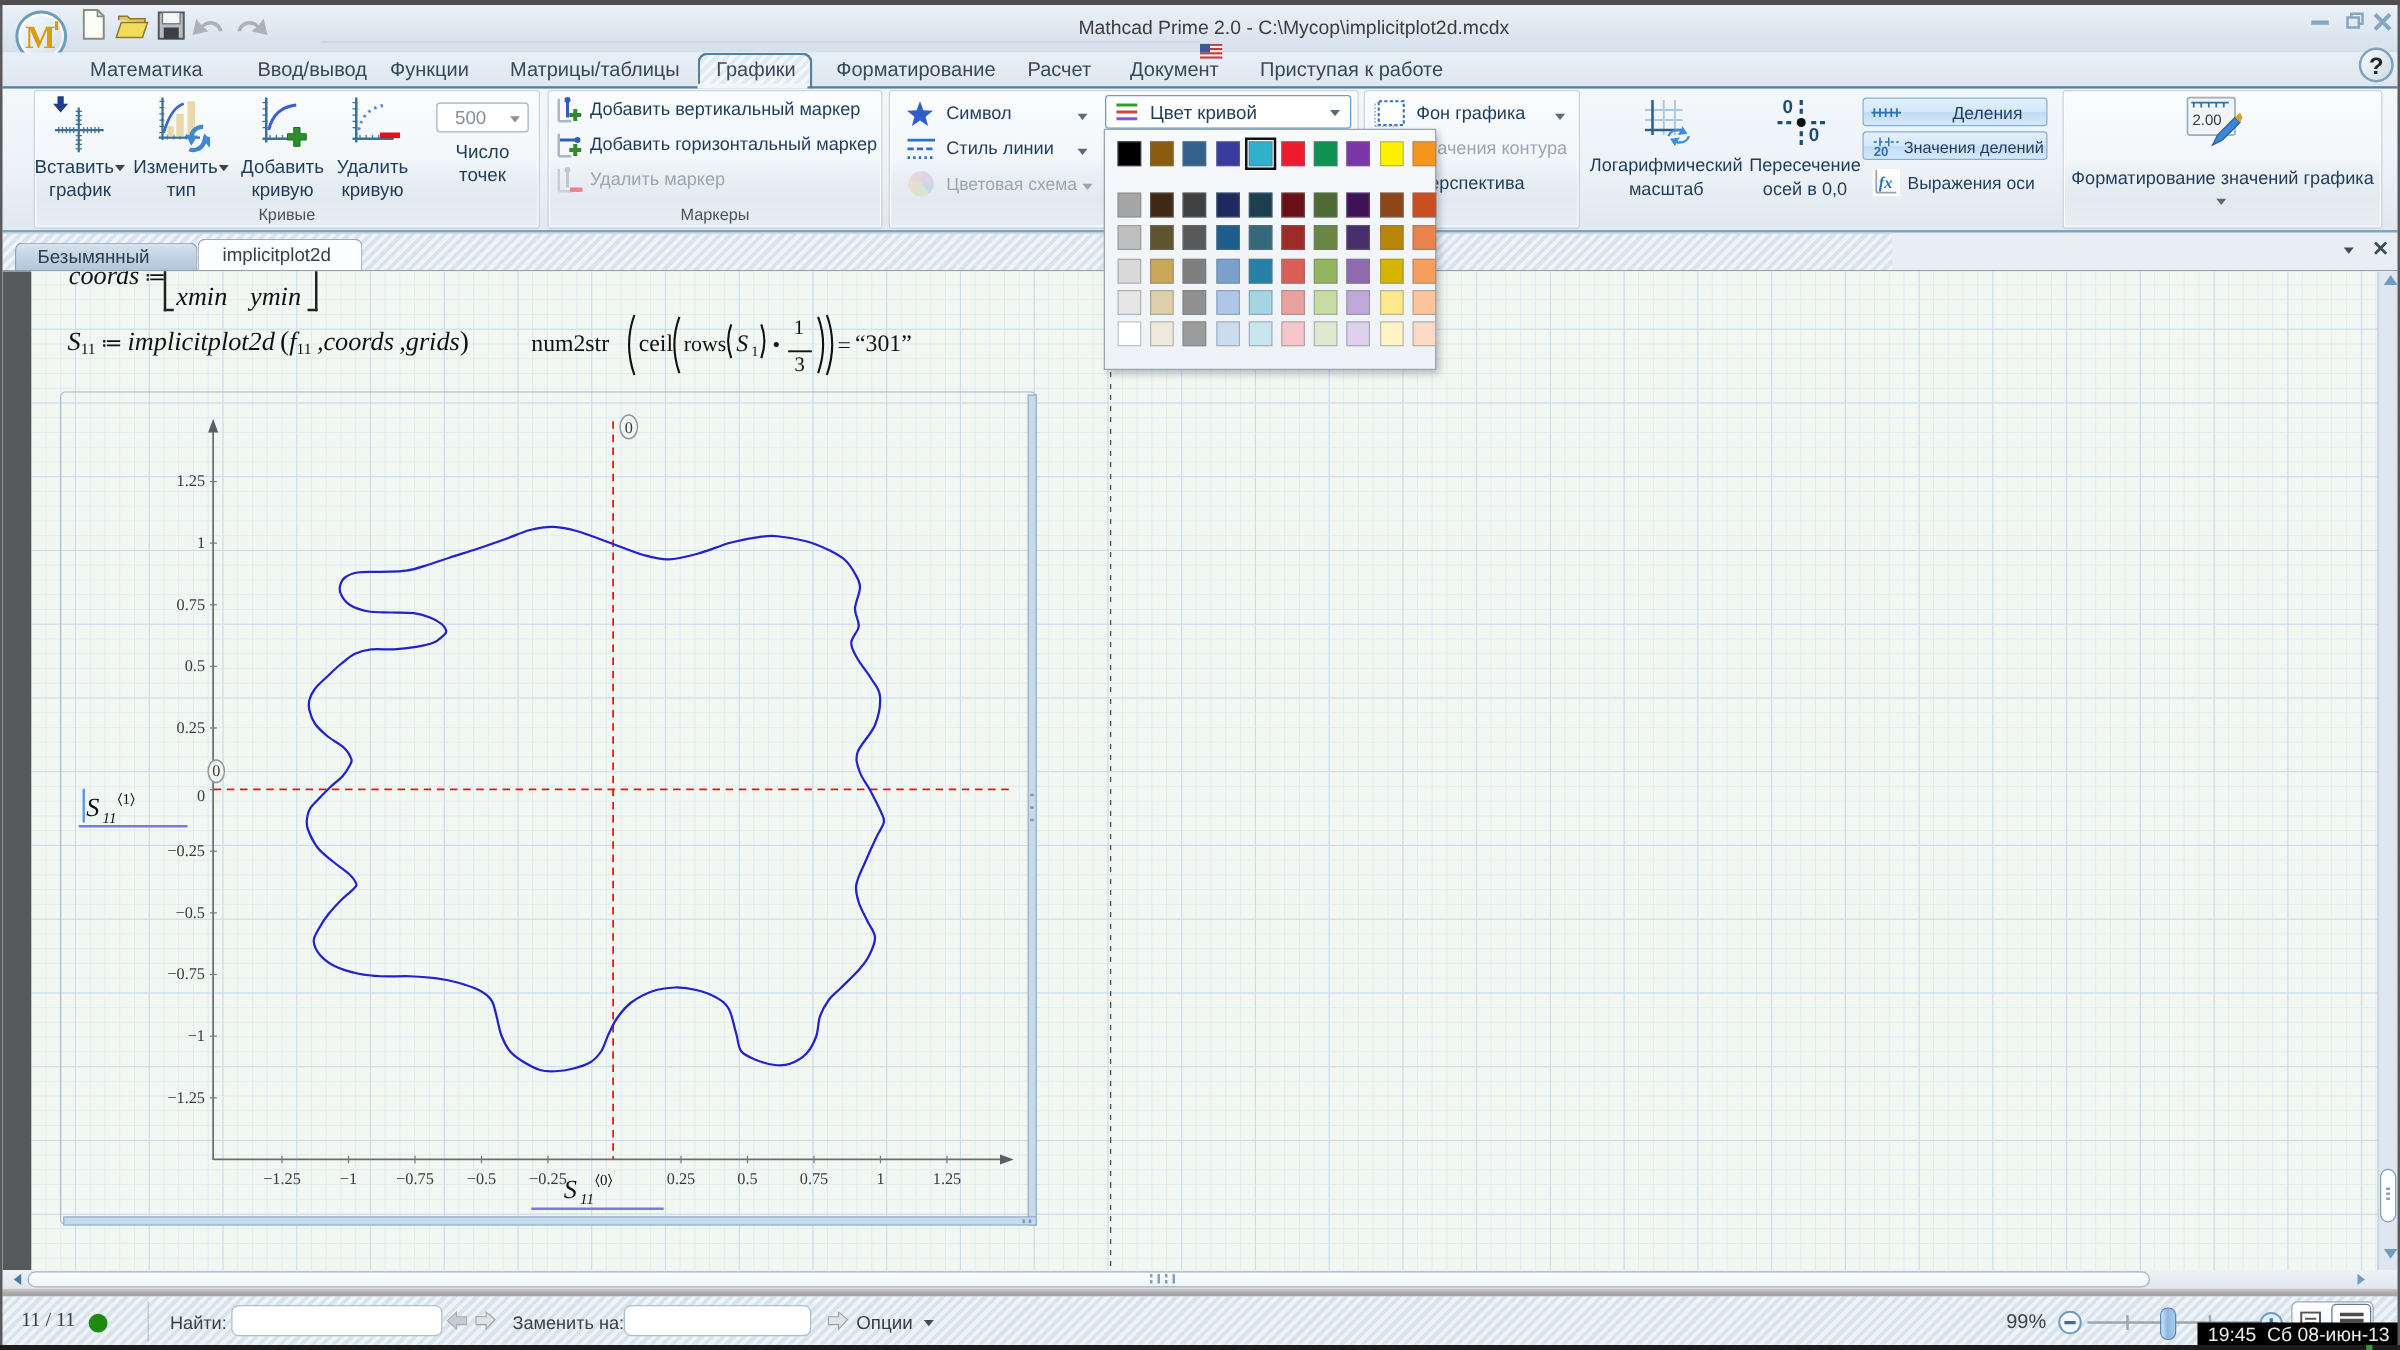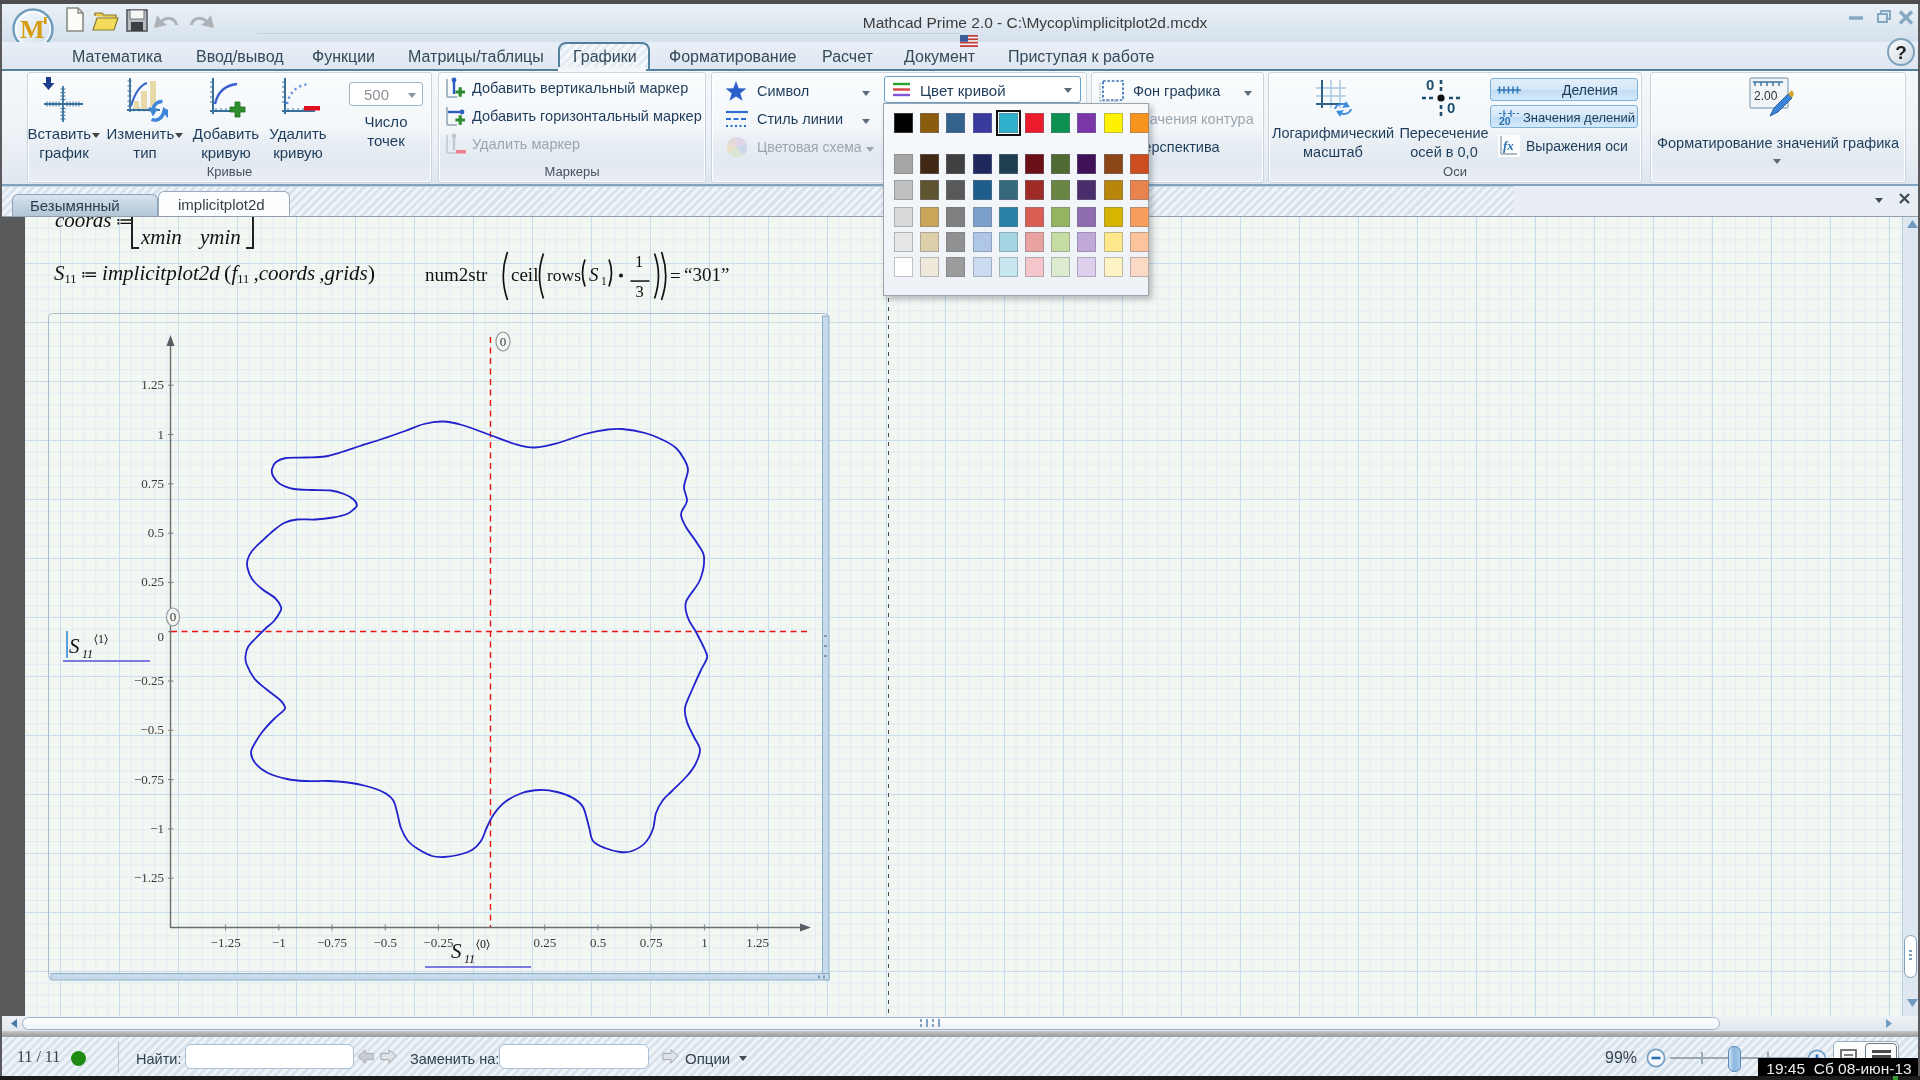--- a/index.html
+++ b/index.html
@@ -106,21 +106,21 @@
         </defs>
      <circle cx="22" cy="22" r="19.5" fill="url(#logog)" stroke="#6f9cba" stroke-width="2.4"></circle>
      <circle cx="22" cy="22" r="17.2" fill="none" stroke="#ffffff" stroke-width="1.6" opacity="0.8"></circle>
      <text x="9" y="31" font-family="Liberation Serif" font-weight="bold" font-size="26" fill="#d89c10">M</text>
      <rect x="33" y="10" width="2.6" height="7" fill="#d89c10"></rect>
    </svg>
  </div>
  <div class="abs" id="tabrow">
    <div class="abs" id="activetab"></div>
    <span class="rtab" style="left:70px;">Математика</span>
-   <span class="rtab" style="left:194px;">Ввод/вывод</span>
+   <span class="rtab" style="left:204px;">Ввод/вывод</span>
    <span class="rtab" style="left:310px;">Функции</span>
    <span class="rtab" style="left:406px;">Матрицы/таблицы</span>
    <span class="rtab" style="left:571px;">Графики</span>
    <span class="rtab" style="left:667px;">Форматирование</span>
    <span class="rtab" style="left:820px;">Расчет</span>
    <span class="rtab" style="left:902px;">Документ</span>
    <span class="rtab" style="left:1006px;">Приступая к работе</span>
 
    <svg class="abs" style="left:958px;top:-7px;" width="18px" height="12px" viewBox="0 0 18 12">
      <rect width="18" height="12" fill="#f0f0f0"></rect>
@@ -149,23 +149,20 @@
  <div class="abs" id="ribbon">
 
    <div class="group" style="left:436px;width:268px;">
         <div class="glabel">Маркеры</div>
       </div>
    <div class="group" style="left:25px;width:405px;">
         <div class="glabel">Кривые</div>
       </div>
    <div class="group" style="left:709px;width:376px;"></div>
    <div class="group" style="left:1089px;width:173px;"></div>
-   <div class="group" style="left:1266px;width:374px;">
-        <div class="glabel">Оси</div>
-      </div>
    <div class="group" style="left:1648px;width:256px;"></div>
 
    <svg class="abs" style="left:38px;top:5px;" width="44" height="46" viewBox="0 0 44 46">
      <g stroke="#39719c" stroke-width="1.8" fill="none">
        <line x1="23" y1="10" x2="23" y2="46"></line>
           <line x1="4" y1="28" x2="43" y2="28"></line>
      </g>
      <g stroke="#39719c" stroke-width="1" fill="none">
        <path d="M20.5 13h5M20.5 16.5h5M20.5 20h5M20.5 23.5h5M20.5 32.5h5M20.5 36h5M20.5 39.5h5M20.5 43h5"></path>
        <path d="M7 25.5v5M10 25.5v5M13 25.5v5M16 25.5v5M19 25.5v5M27 25.5v5M30 25.5v5M33 25.5v5M36 25.5v5M39 25.5v5"></path>

